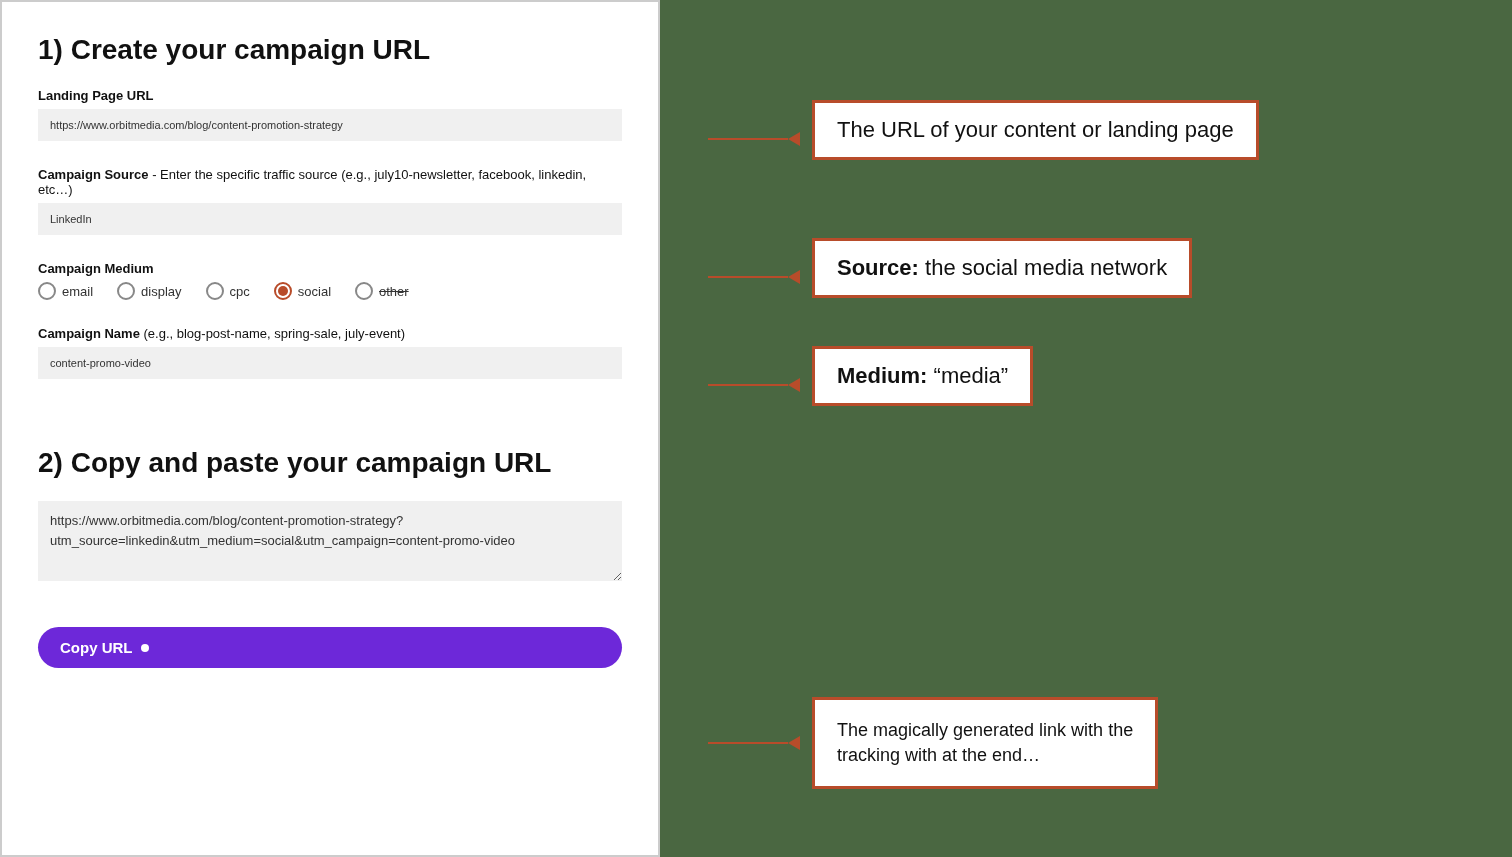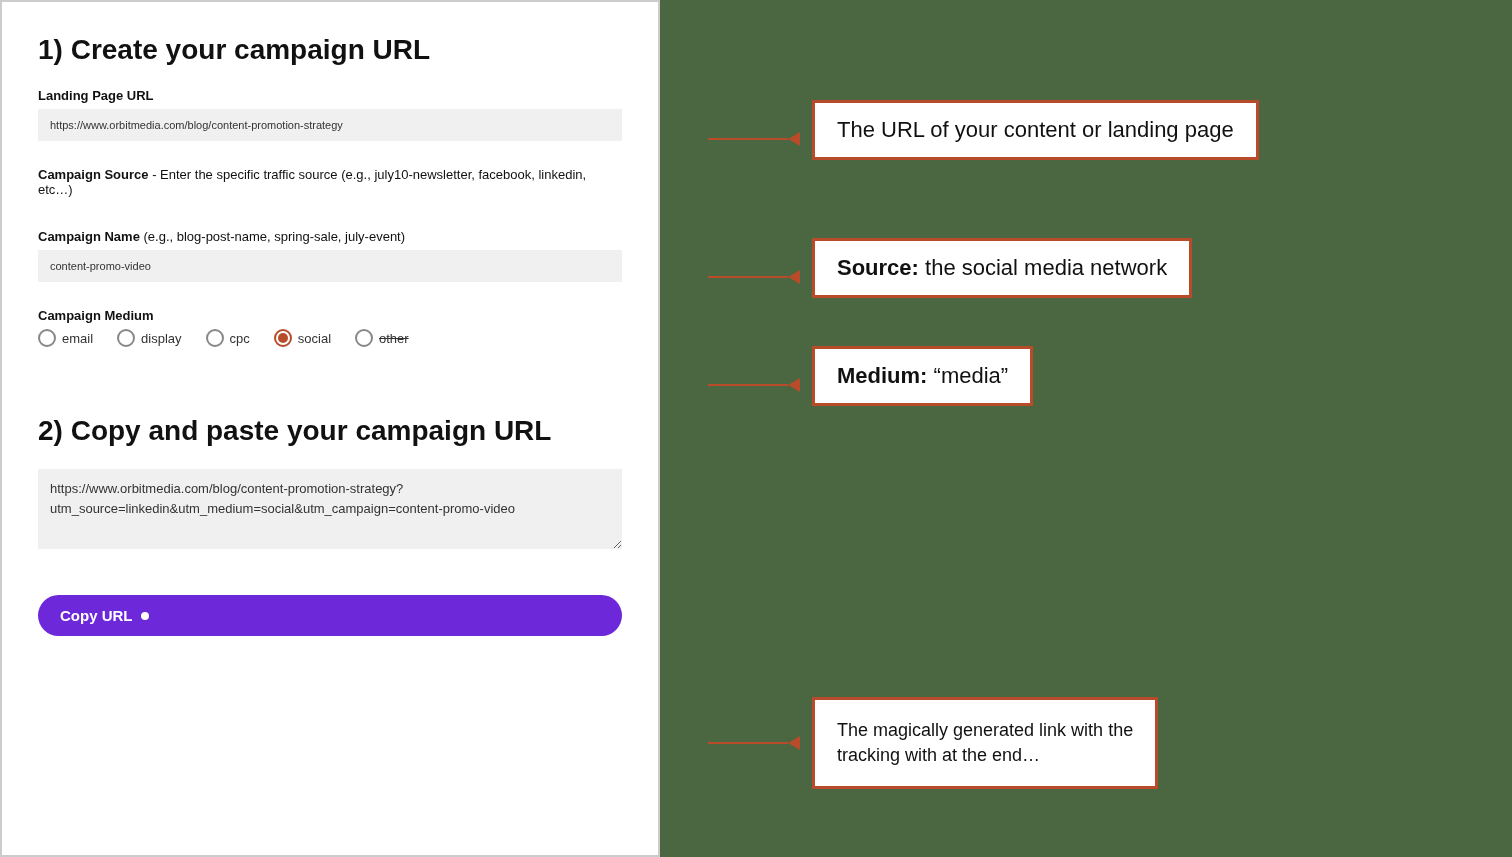--- a/index.html
+++ b/index.html
@@ -217,59 +217,60 @@
 
     <div class="field-group">
       <div class="field-label">Landing Page URL</div>
       <input class="text-input" type="text" value="https://www.orbitmedia.com/blog/content-promotion-strategy" style="">
     </div>
 
     <div class="field-group">
       <div class="field-label">
         <span>Campaign Source</span><span class="field-label-normal"> - Enter the specific traffic source (e.g., july10-newsletter, facebook, linkedin, etc…)</span>
       </div>
+      <input class="text-input" type="text" value="LinkedIn" style="">
+    </div>
+
+    <div class="field-group">
+      <div class="field-label">Campaign Medium</div>
+      <div class="medium-row">
+
+        <div class="radio-option">
+          <div class="radio-circle"></div>
+          <span>email</span>
+        </div>
+
+        <div class="radio-option">
+          <div class="radio-circle"></div>
+          <span>display</span>
+        </div>
+
+        <div class="radio-option">
+          <div class="radio-circle"></div>
+          <span>cpc</span>
+        </div>
+
+        <div class="radio-option">
+          <div class="radio-circle selected"></div>
+          <span>social</span>
+        </div>
+
+        <div class="radio-option">
+          <div class="radio-circle"></div>
+          <span class="strikethrough">other</span>
+        </div>
+
+      </div>
     </div>
 
     <div class="field-group">
       <div class="field-label">
         <span>Campaign Name</span><span class="field-label-normal"> (e.g., blog-post-name, spring-sale, july-event)</span>
       </div>
       <input class="text-input" type="text" value="content-promo-video" style="">
-    </div>
-
-    <div class="field-group">
-      <div class="field-label">Campaign Medium</div>
-      <div class="medium-row">
-
-        <div class="radio-option">
-          <div class="radio-circle"></div>
-          <span>email</span>
-        </div>
-
-        <div class="radio-option">
-          <div class="radio-circle"></div>
-          <span>display</span>
-        </div>
-
-        <div class="radio-option">
-          <div class="radio-circle"></div>
-          <span>cpc</span>
-        </div>
-
-        <div class="radio-option">
-          <div class="radio-circle selected"></div>
-          <span>social</span>
-        </div>
-
-        <div class="radio-option">
-          <div class="radio-circle"></div>
-          <span class="strikethrough">other</span>
-        </div>
-
-      </div>
     </div>
 
     <div class="section-divider"></div>
     <h2 class="section-title">2) Copy and paste your campaign URL</h2>
 
     <div class="field-group">
       <textarea class="generated-url-textarea" readonly="" style="">https://www.orbitmedia.com/blog/content-promotion-strategy?utm_source=linkedin&amp;utm_medium=social&amp;utm_campaign=content-promo-video</textarea>
     </div>
 
     <button class="copy-btn">

